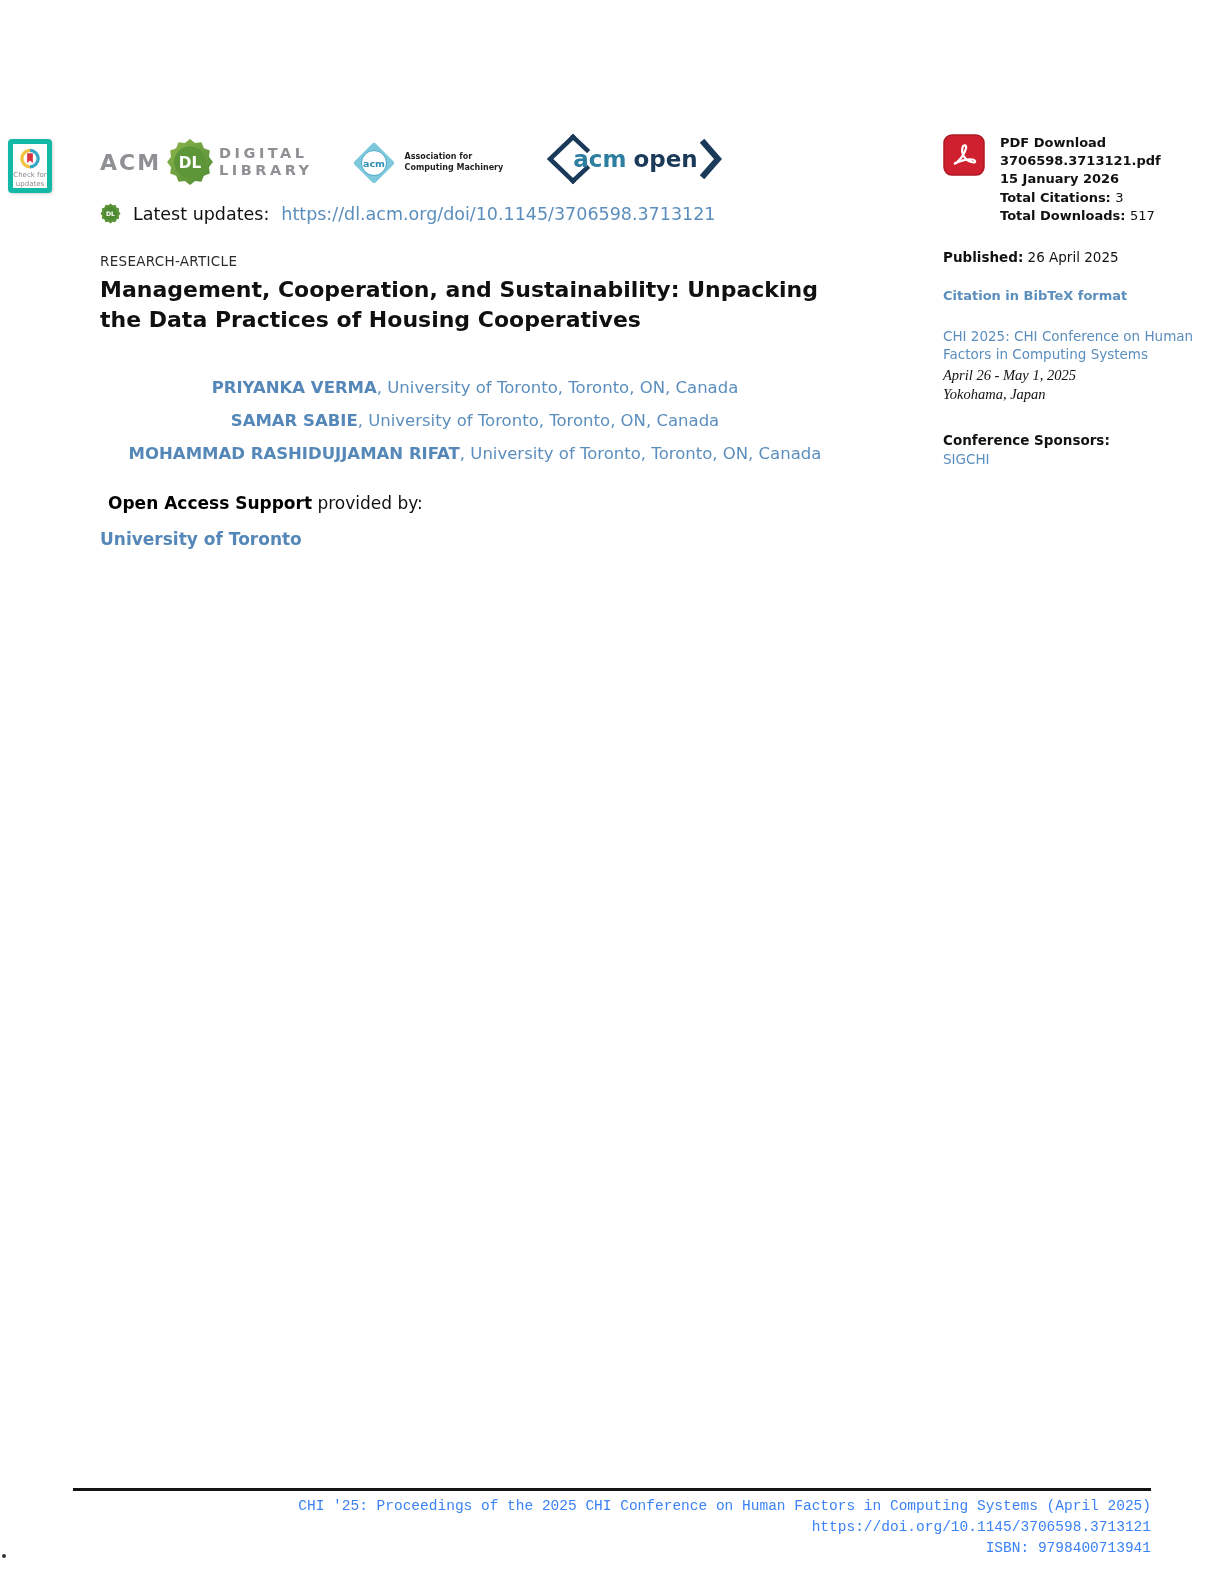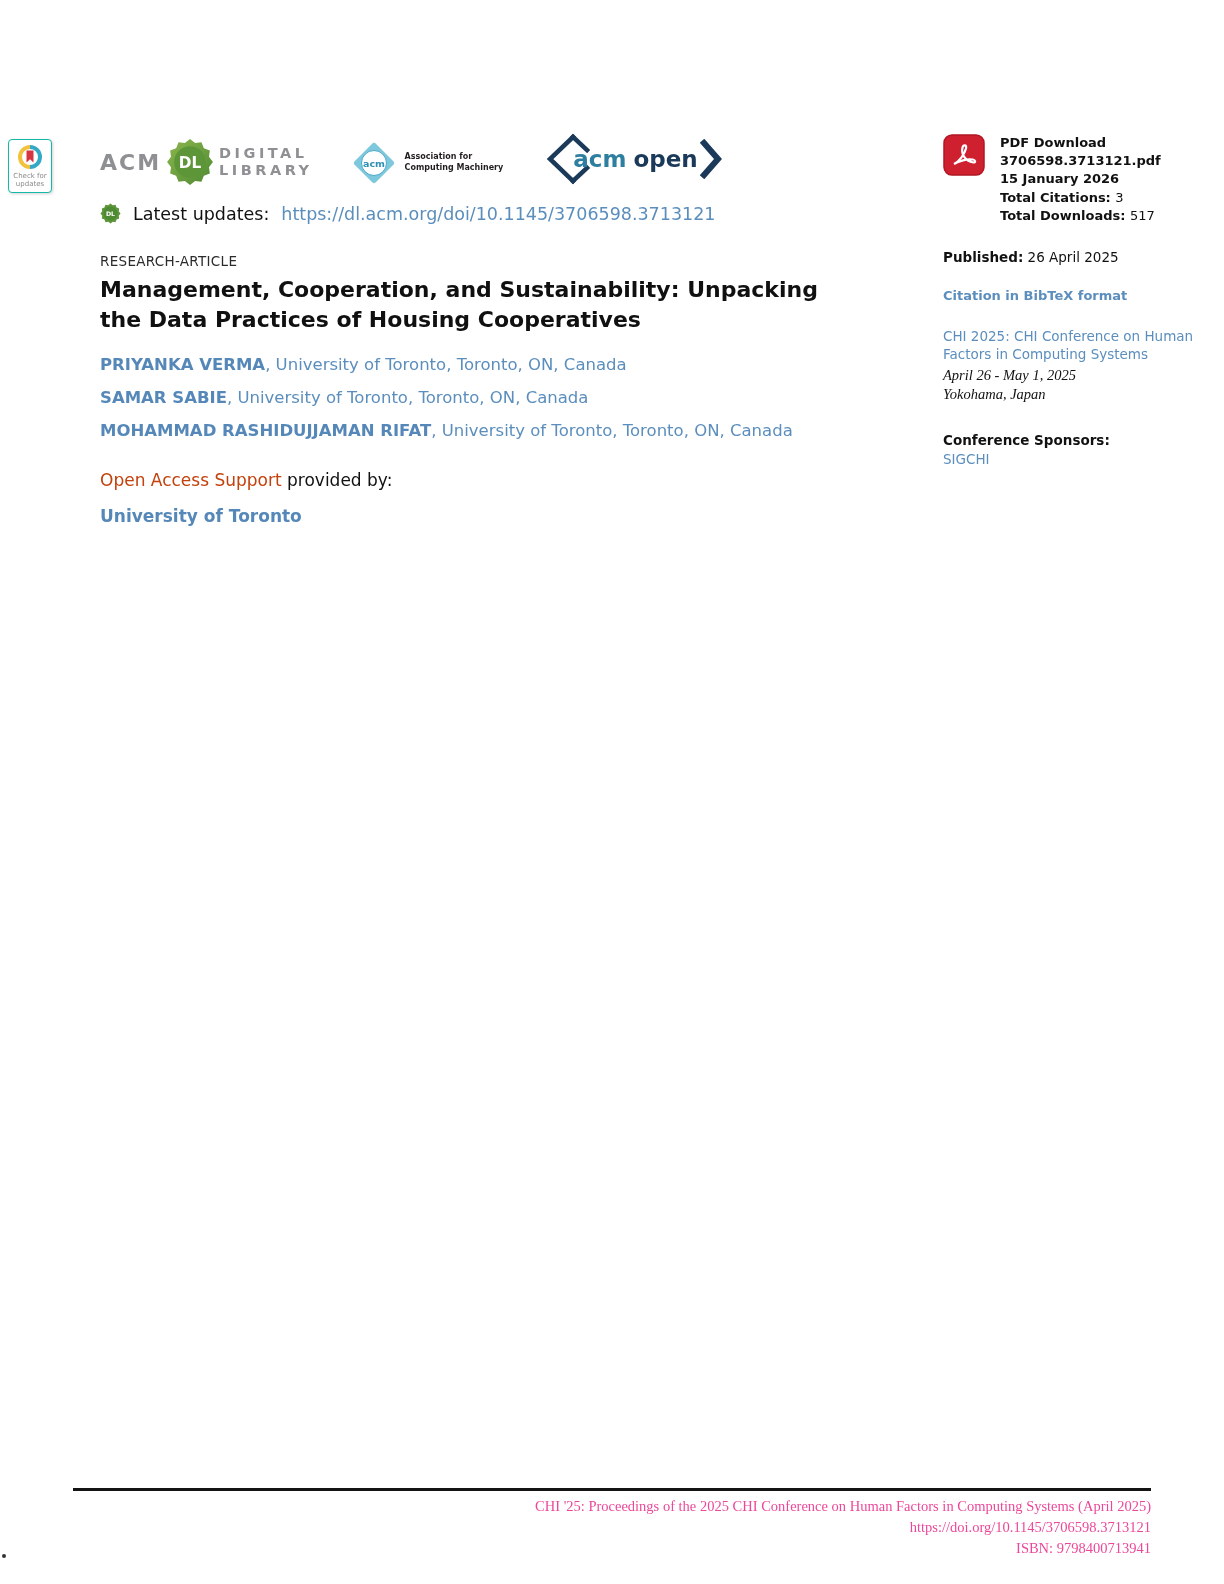--- a/index.html
+++ b/index.html
@@ -6,21 +6,21 @@
   html,body { background:#ffffff; }
   .page {
     position:relative; width:1224px; height:1584px; margin:0 auto;
     background:#ffffff; font-family:"DejaVu Sans", "Liberation Sans", sans-serif;
     overflow:hidden; color:#111;
   }
 
   
   .check-badge {
     position:absolute; left:8px; top:139px; width:44px; height:54px;
-    background:#fff; border:1px solid #14b8a6; border-radius:4px;
+    background:#fff; border:5px solid #14b8a6; border-radius:4px;
     box-shadow:1px 1px 3px rgba(0,0,0,.18);
     display:flex; flex-direction:column; align-items:center; padding-top:4px;
     cursor:pointer;
   }
   .check-badge .check-label {
     font-size:7px; line-height:1.2; color:#8a8a8a; text-align:center; margin-top:2px;
   }
 
   
   .logos {
@@ -38,46 +38,46 @@
   .open-text-acm { font-size:23px; font-weight:bold; color:#2e7f9f; margin-left:-28px; }
   .open-text-open { font-size:23px; font-weight:bold; color:#1b3a5a; margin-left:5px; }
 
   
   .main { position:absolute; left:100px; top:203px; width:750px; }
   .latest { display:flex; align-items:center; gap:12px; font-size:17.5px; }
   .latest-label { color:#111; }
   .latest-url { color:#5b8ebd; text-decoration:none; cursor:pointer; }
   .research { margin-top:29px; font-size:13.5px; color:#2b2b2b; letter-spacing:.3px; }
   .title { margin-top:6px; font-size:22px; font-weight:bold; color:#101010; line-height:1.38; width:750px; }
-  .authors { margin-top:19px; }
+  .authors { margin-top:42px;text-align:center; }
   .author-line { margin-bottom:14px; font-size:16.5px; color:#5b8ebd; }
   .author-name { font-weight:bold; color:#5588b8; cursor:pointer; }
   .openaccess { margin-top:30px; font-size:17px; }
-  .oa-link { font-weight:normal; color:#c2410c; cursor:pointer; }
+  .oa-link { font-weight:bold; color:#000000; cursor:pointer;margin-left:8px; }
   .oa-rest { color:#111; }
   .oa-provider { margin-top:16px; font-size:17px; font-weight:bold; color:#5588b8; cursor:pointer; }
 
   
   .sidebar { position:absolute; left:943px; top:134px; width:256px; font-size:13px; }
   .pdf-row { display:flex; gap:15px; cursor:pointer; }
   .pdf-lines { font-weight:bold; line-height:1.4; color:#111; }
   .pdf-lines .val { font-weight:normal; }
   .published { margin-top:24px; font-size:13.5px; }
   .published .lbl { font-weight:bold; }
   .bibtex { margin-top:23px; font-weight:bold; color:#5b8ebd; cursor:pointer; }
   .conf-name { margin-top:24px; color:#5b8ebd; line-height:1.35; font-size:13.5px; cursor:pointer; }
   .conf-dates { margin-top:3px; font-family:"Liberation Serif", serif; font-style:italic; font-size:14.5px; line-height:1.3; color:#111; }
   .sponsors-lbl { margin-top:28px; font-weight:bold; font-size:13.5px; color:#111; }
   .sponsor-name { margin-top:3px; color:#5b8ebd; font-size:13.5px; cursor:pointer; }
 
   
   .footer-rule { position:absolute; left:73px; top:1488px; width:1078px; height:3px; background:#141414; }
   .footer-text {
     position:absolute; right:73px; top:1496px; text-align:right;
-    font-family:Liberation Serif, serif; font-size:14.5px; line-height:1.45; color:#ec4899;
+    font-family:Liberation Mono, monospace; font-size:14.5px; line-height:1.45; color:#3b82f6;
   }
   .corner-dot { position:absolute; left:2px; top:1554px; width:4px; height:4px; background:#333; border-radius:50%; }
 </style>
 </head>
 <body>
 
 <div class="page">
 
   <div class="check-badge">
     <svg width="26" height="26" viewBox="0 0 26 26">

